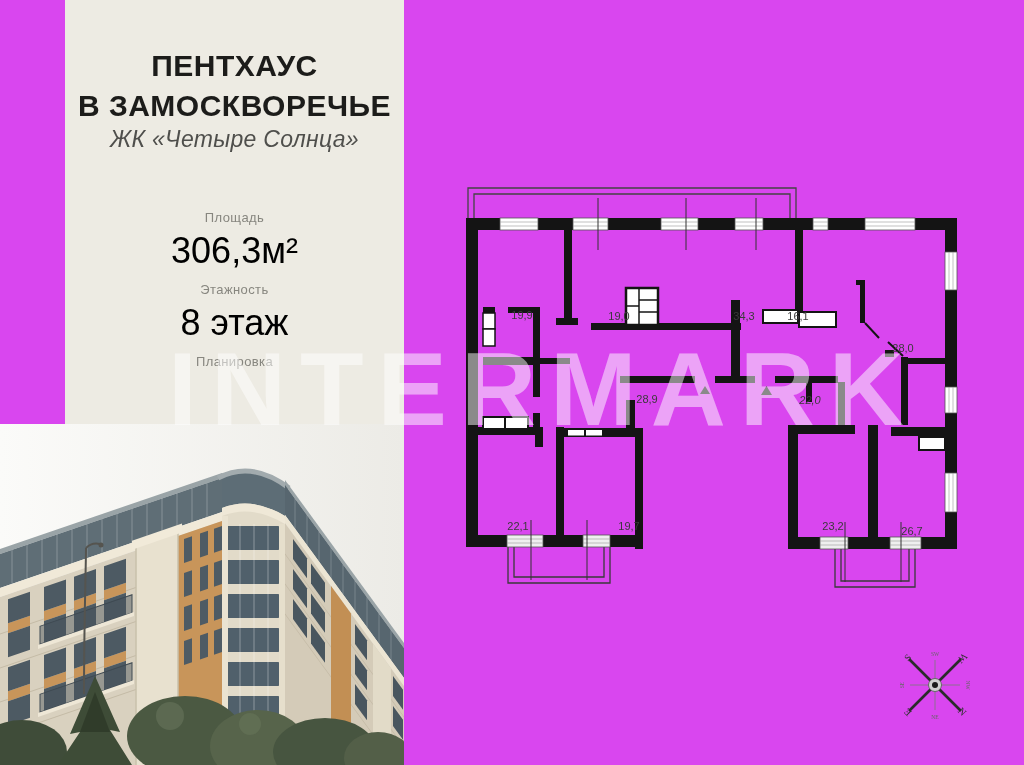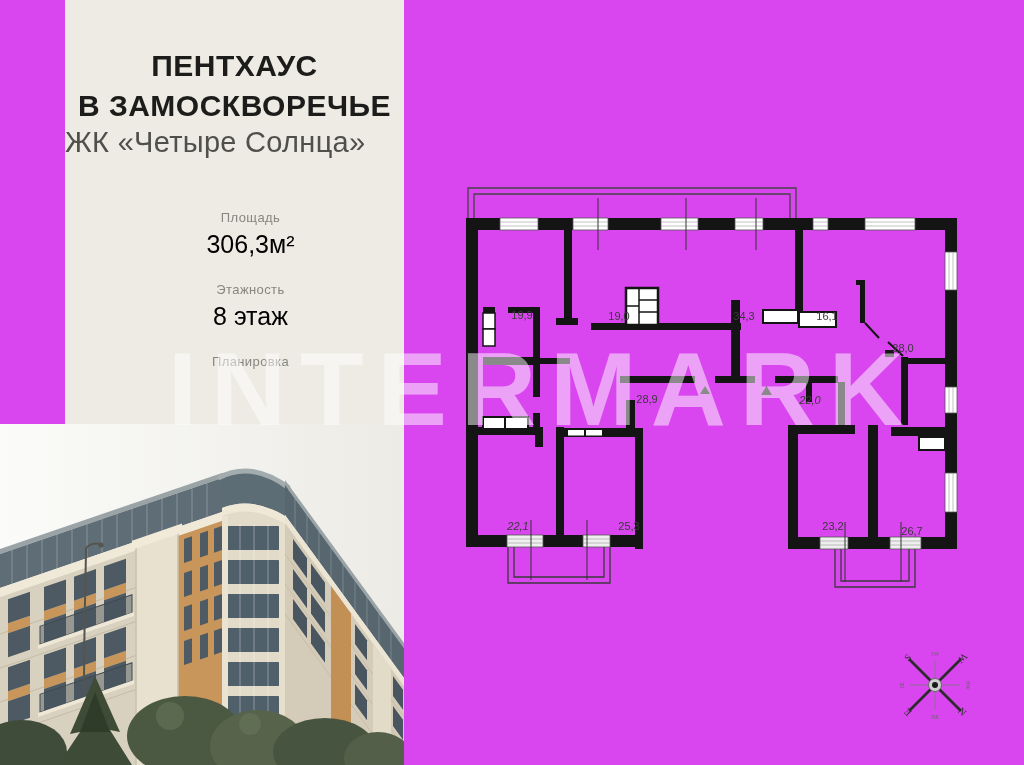--- a/index.html
+++ b/index.html
@@ -2,25 +2,25 @@
 <html><head>
 <meta charset="utf-8">
 <style>
   html,body{margin:0;padding:0;background:#fff;}
   .page{position:relative;width:1024px;height:765px;background:#d946ef;overflow:hidden;
         font-family:"Liberation Sans",sans-serif;}
   
   .panel{position:absolute;left:65px;top:0;width:339px;height:424px;background:#edebe3;}
   .title{position:absolute;left:0;top:46px;width:339px;text-align:center;
          font-size:30px;line-height:40px;font-weight:bold;color:#1c1c1a;letter-spacing:.5px;}
-  .subtitle{position:absolute;left:0;top:126px;width:339px;
-            font-size:29px;color:#4f4f4c;letter-spacing:.3px;}
-  .spec{position:absolute;left:16px;width:339px;text-align:center;}
+  .subtitle{position:absolute;left:0;top:126px;width:339px;text-align:center;
+            font-size:23px;color:#4f4f4c;letter-spacing:.3px;font-style:italic;}
+  .spec{position:absolute;left:0;width:339px;text-align:center;}
   .spec .lbl{font-size:13px;color:#87867f;letter-spacing:.4px;display:block;}
-  .spec .val{font-size:25px;color:#27272
+  .spec .val{font-size:36px;color:#27272
 4;display:block;margin-top:5px;font-weight:400;}
   .spec1{top:210px}.spec2{top:282px}.spec3{top:354px}
   
   .plan{position:absolute;left:458px;top:180px;width:510px;height:415px;}
   .room-label{position:absolute;transform:translate(-50%,-50%);font-size:11px;color:#3a3a3a;
               white-space:nowrap;margin-top:48px;}
   
   .compass{position:absolute;left:895px;top:645px;width:80px;height:80px;}
   
   .photo{position:absolute;left:0;top:424px;width:404px;height:341px;}
@@ -370,26 +370,26 @@
           <rect x="25" y="149" width="12" height="17"></rect>
       </g>
       <rect x="110" y="250" width="16" height="5.5" stroke="none"></rect>
       <rect x="128" y="250" width="16" height="5.5" stroke="none"></rect>
     </g>
   </svg>
 
   <span class="room-label" style="left:522px;top:267px;">19,9</span>
   <span class="room-label" style="left:619px;top:268px;">19,0</span>
   <span class="room-label" style="left:744px;top:268px;">34,3</span>
-  <span class="room-label" style="left:827px;top:268px;">16,1</span>
+  <span class="room-label" style="left:798px;top:268px;">16,1</span>
   <span class="room-label" style="left:903px;top:300px;">28,0</span>
   <span class="room-label" style="left:647px;top:351px;">28,9</span>
   <span class="room-label" style="left:810px;top:352px;font-style:italic;">22,0</span>
-  <span class="room-label" style="left:518px;top:478px;font-style:italic;">22,1</span>
-  <span class="room-label" style="left:629px;top:478px;">25,3</span>
+  <span class="room-label" style="left:518px;top:478px;">22,1</span>
+  <span class="room-label" style="left:629px;top:478px;">19,7</span>
   <span class="room-label" style="left:833px;top:478px;">23,2</span>
   <span class="room-label" style="left:912px;top:483px;">26,7</span>
 
   <svg class="compass" viewBox="0 0 80 80" aria-hidden="true">
     <line x1="14" y1="14" x2="66" y2="66" stroke="#2b2b2b" stroke-width="2.6"></line>
     <line x1="66" y1="14" x2="14" y2="66" stroke="#2b2b2b" stroke-width="2.6"></line>
     <line x1="40" y1="15" x2="40" y2="65" stroke="#7a7a7a" stroke-width="0.8"></line>
     <line x1="15" y1="40" x2="65" y2="40" stroke="#7a7a7a" stroke-width="0.8"></line>
     <circle cx="40" cy="40" r="6.5" fill="#cfcfcf" stroke="#666" stroke-width="1"></circle>
     <circle cx="40" cy="40" r="3" fill="#1a1a1a"></circle>

